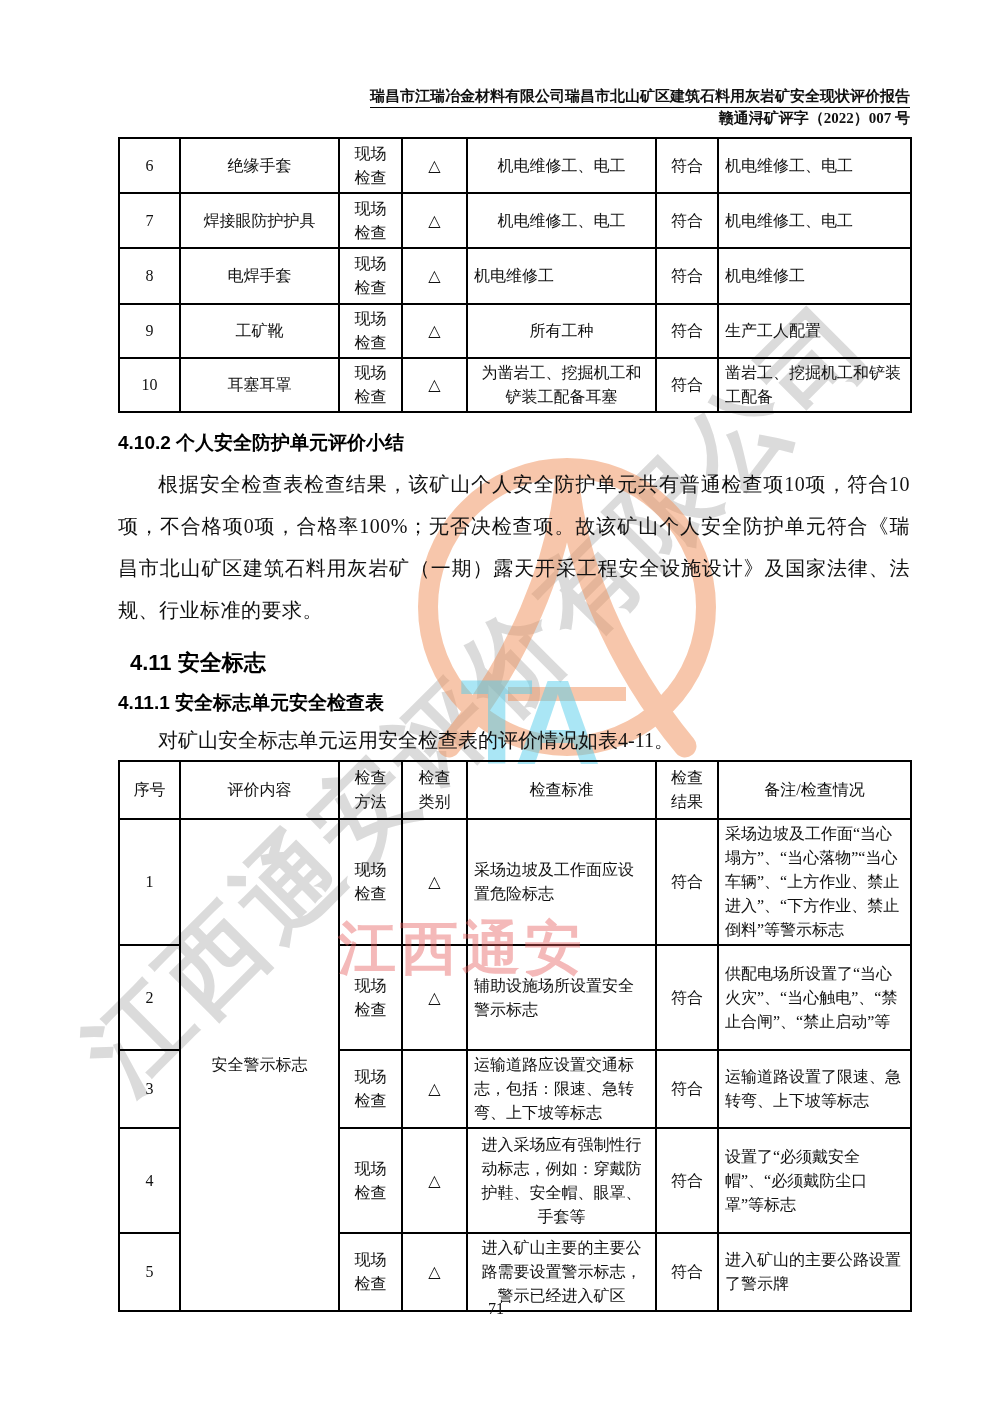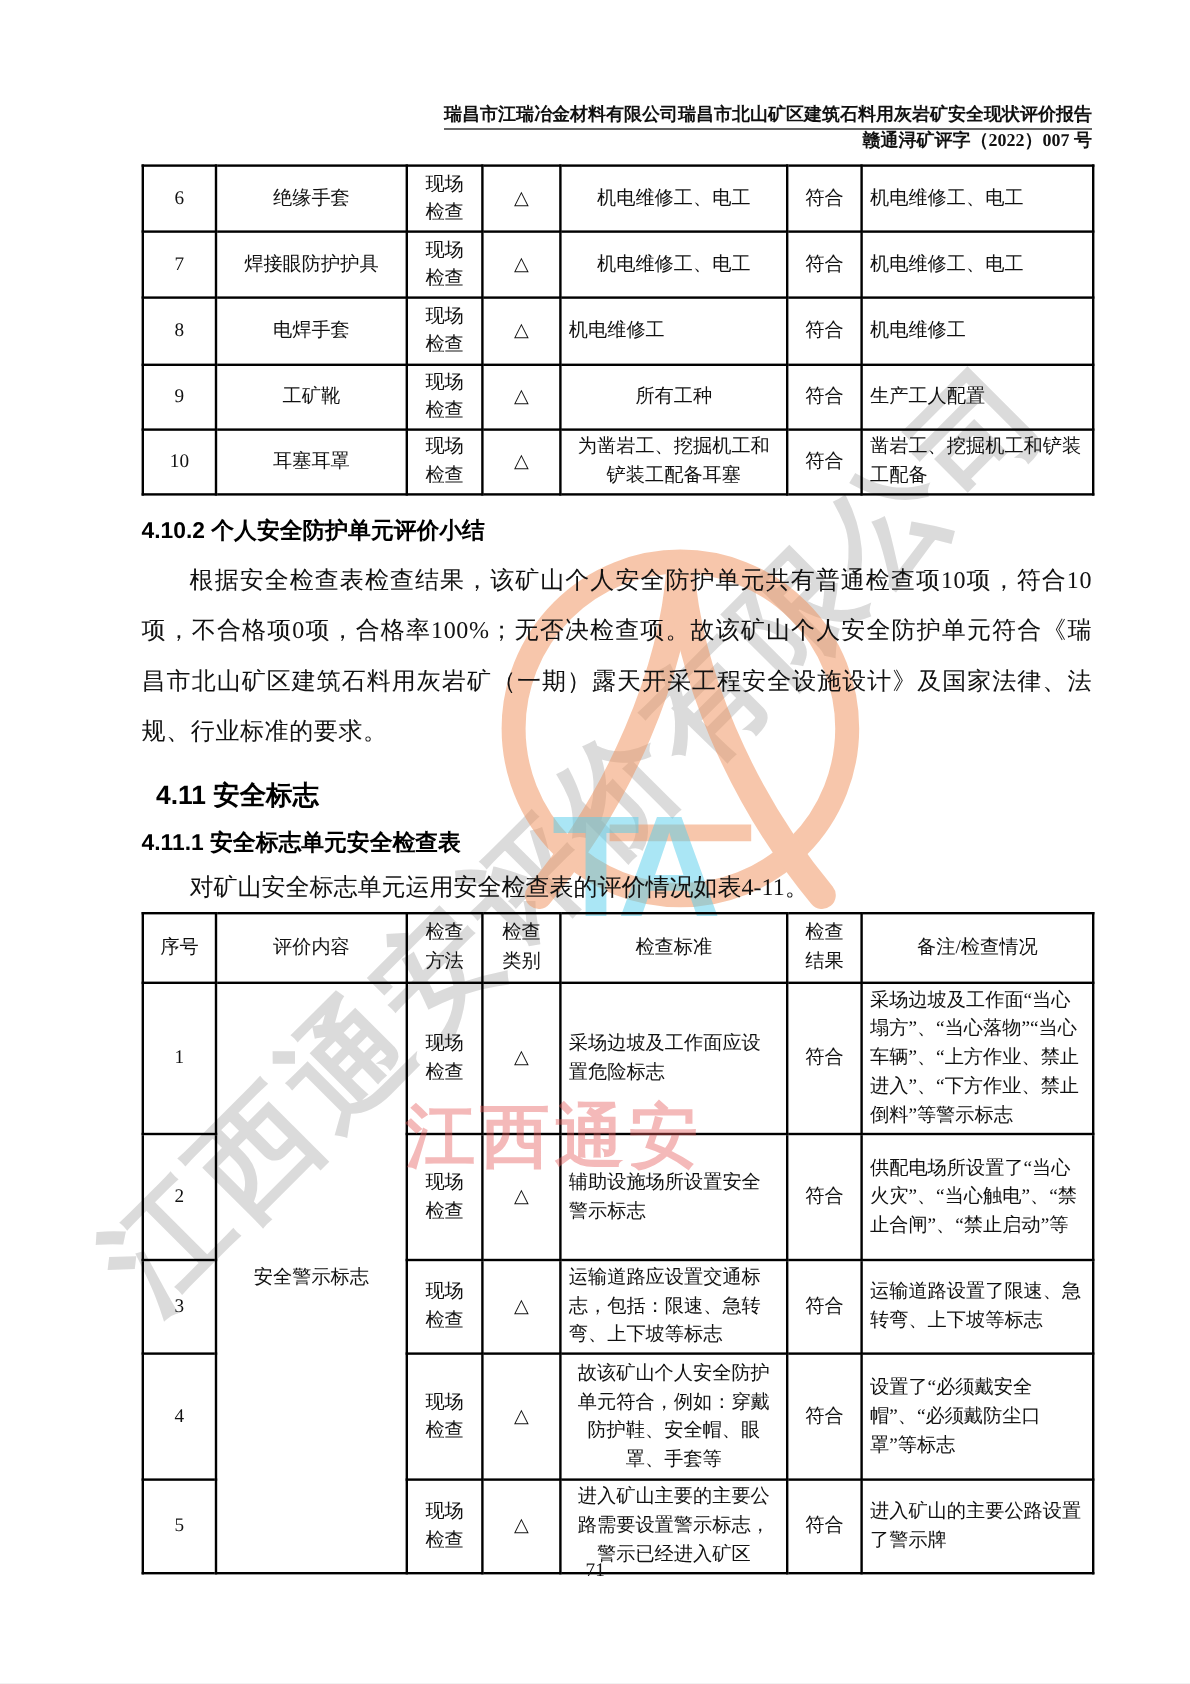--- a/index.html
+++ b/index.html
@@ -217,21 +217,21 @@
           <td class="l">运输道路应设置交通标志，包括：限速、急转弯、上下坡等标志</td>
           <td class="c">符合</td>
           <td class="rm">运输道路设置了限速、急转弯、上下坡等标志</td>
         </tr>
         <tr class="rh105">
           <td class="c">4</td>
           <td class="c">
               <div class="w2">现场检查</div>
             </td>
           <td class="c tri">△</td>
-          <td class="c">故该矿山个人安全防护单元符合，例如：穿戴防护鞋、安全帽、眼罩、手套等</td>
+          <td class="c">进入采场应有强制性行动标志，例如：穿戴防护鞋、安全帽、眼罩、手套等</td>
           <td class="c">符合</td>
           <td class="rm">设置了“必须戴安全帽”、“必须戴防尘口罩”等标志</td>
         </tr>
         <tr class="rh75">
           <td class="c">5</td>
           <td class="c">
               <div class="w2">现场检查</div>
             </td>
           <td class="c tri">△</td>
           <td class="c">进入矿山主要的主要公路需要设置警示标志，警示已经进入矿区</td>

